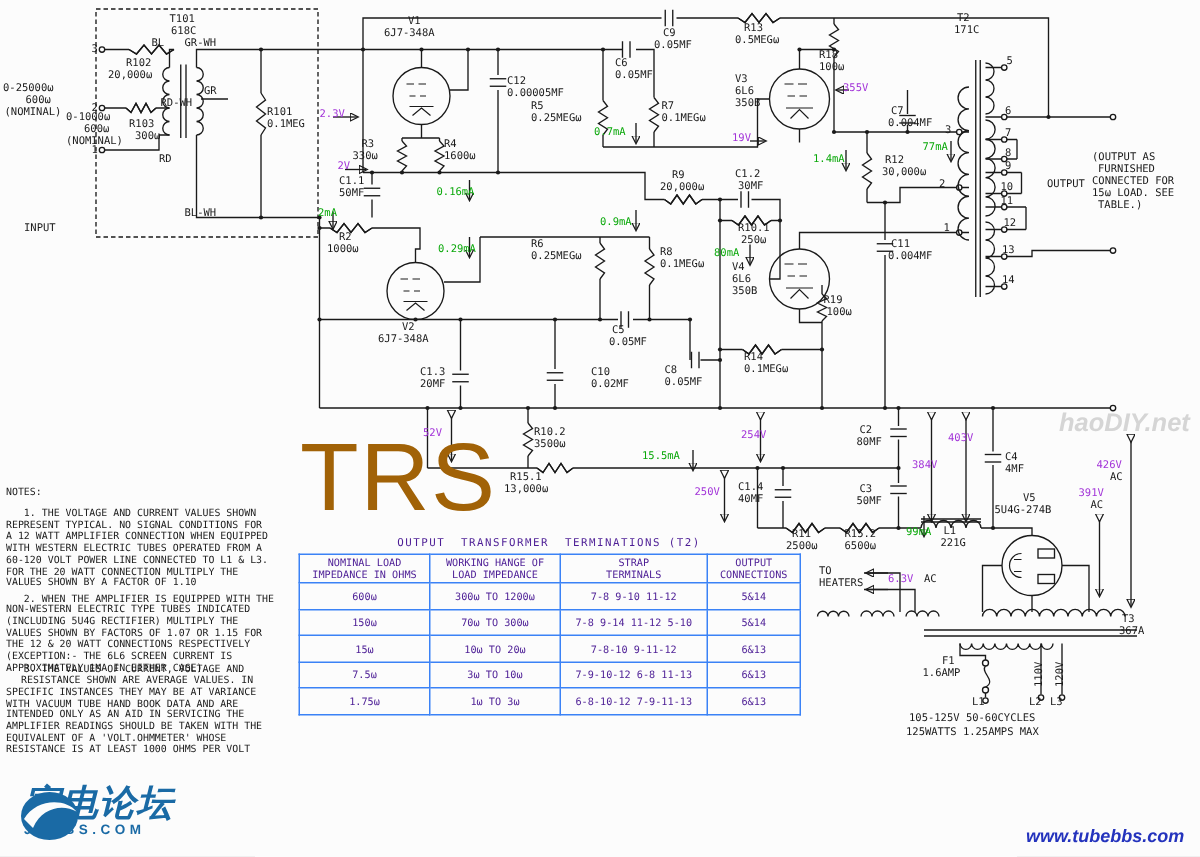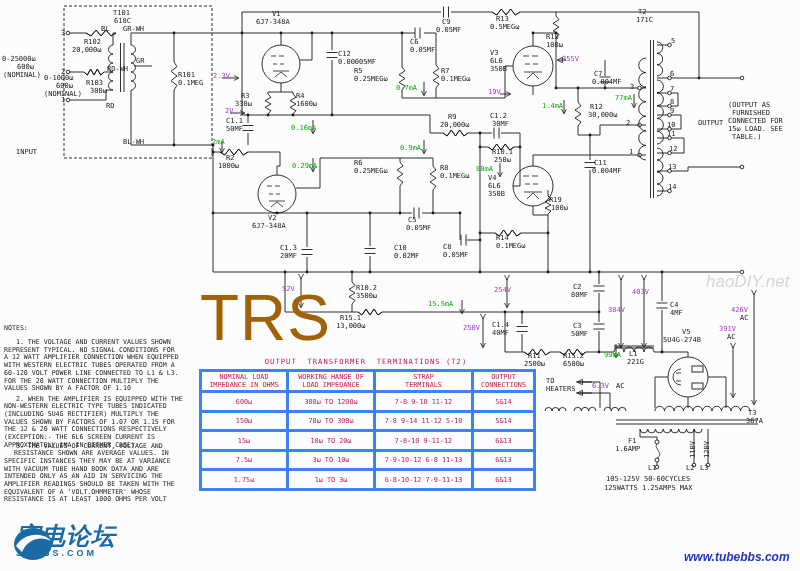--- a/index.html
+++ b/index.html
@@ -6,36 +6,36 @@
   #canvas{position:relative;width:800px;height:571px;background:#fcfcfc;overflow:hidden;
           font-family:"DejaVu Sans Mono",monospace;}
   svg{position:absolute;left:0;top:0;}
   #wires path, #wires line, #wires polyline{fill:none;stroke:#1a1a1a;stroke-width:0.9;}
   #wires .thin{stroke-width:0.8;}
   #wires .dash{stroke-dasharray:3,2;}
   #wires circle.open{fill:none;stroke:#1a1a1a;stroke-width:0.9;}
   #wires rect{fill:none;stroke:#1a1a1a;stroke-width:0.9;}
   #labels text{font-family:"DejaVu Sans Mono",monospace;}
   .notesline{position:absolute;white-space:pre;font-size:6.6px;line-height:7.7px;color:#1a1a1a;}
-  #t2table{position:absolute;left:199px;top:357px;width:334px;color:#be185d;}
+  #t2table{position:absolute;left:199px;top:357px;width:334px;color:#4c1d95;}
   #t2title{font-size:7.2px;text-align:center;letter-spacing:1px;margin-bottom:3px;white-space:pre;}
   #t2table table{border-collapse:collapse;width:100%;table-layout:fixed;}
-  #t2table td,#t2table th{border:3px solid #3b82f6;font-size:6.8px;font-weight:normal;
+  #t2table td,#t2table th{border:1px solid #3b82f6;font-size:6.8px;font-weight:normal;
       text-align:center;padding:1px 0;vertical-align:middle;white-space:pre;}
   #t2table th span{display:block;line-height:8.2px;}
   #t2table td{height:14.5px;}
   #logo{position:absolute;left:12px;top:524px;display:flex;align-items:flex-start;}
   #logo .cn{font-family:"Liberation Sans",sans-serif;font-weight:bold;font-style:italic;
       font-size:24px;color:#1a6aa5;line-height:24px;letter-spacing:1px;}
   #logo .sub{font-family:"Liberation Sans",sans-serif;font-weight:bold;font-size:9px;
       color:#1a6aa5;letter-spacing:3px;}
   #tubebbs{position:absolute;left:684px;top:550px;font-family:"Liberation Sans",sans-serif;
       font-weight:bold;font-style:italic;font-size:12px;color:#2433bd;}
   #haodiy{position:absolute;left:706px;top:272px;font-family:"Liberation Sans",sans-serif;
-      font-weight:normal;font-style:italic;font-size:17px;color:#d5d5d5;}
+      font-weight:bold;font-style:italic;font-size:17px;color:#d5d5d5;}
   #trs{position:absolute;left:200px;top:288px;font-family:"Liberation Sans",sans-serif;
       font-size:64px;color:#a16207;letter-spacing:1px;line-height:60px;}
 </style>
 </head>
 <body>
 
 <div id="canvas">
 
   <svg id="wires" width="800" height="571">
     <defs>

